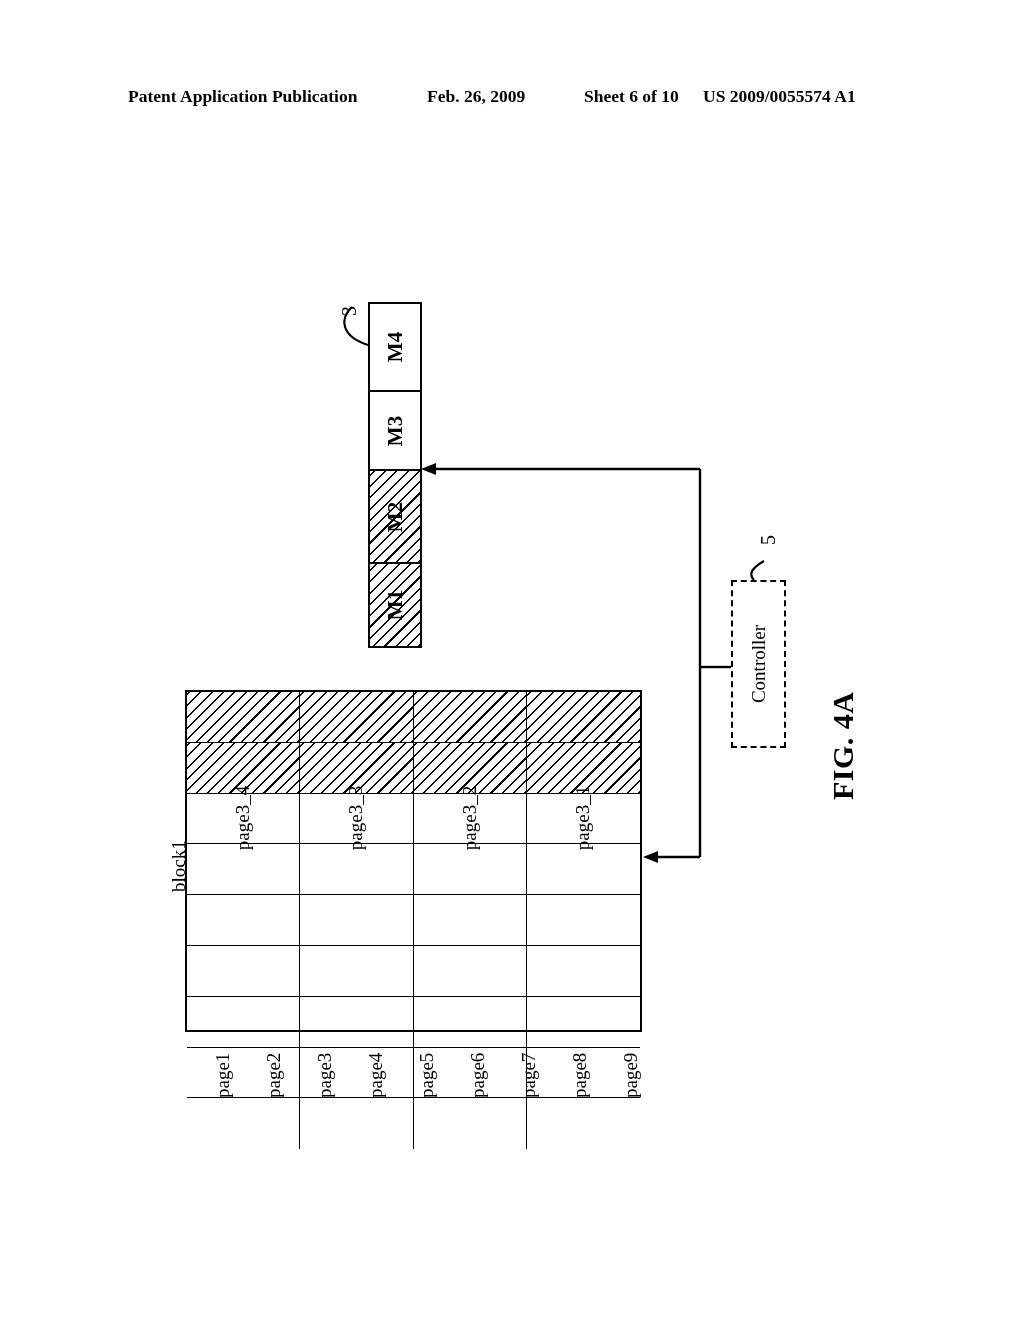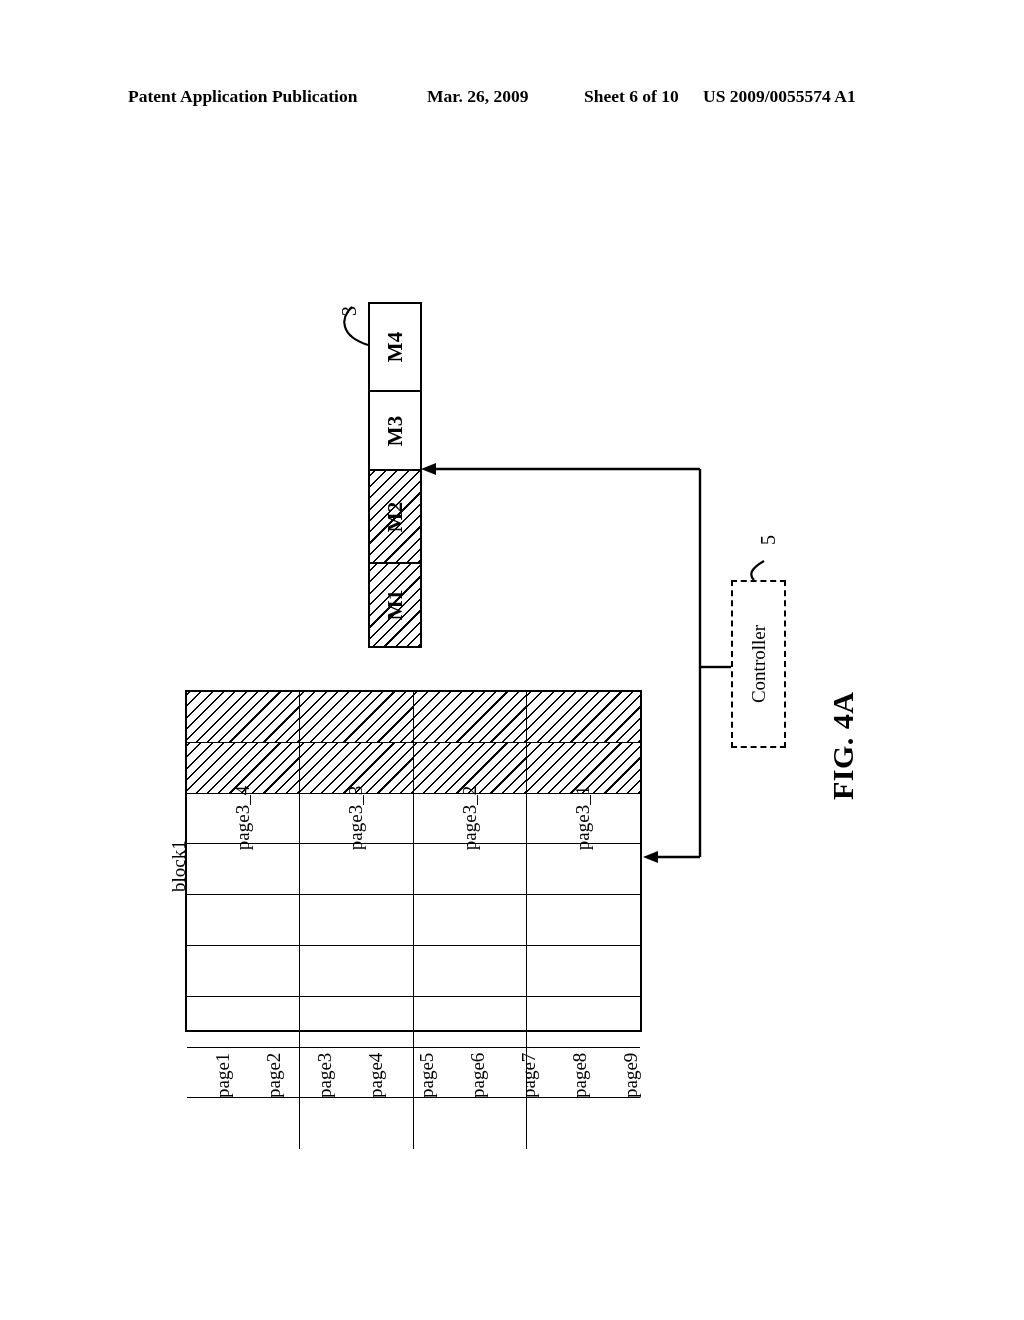--- a/index.html
+++ b/index.html
@@ -108,21 +108,21 @@
   svg.overlay{position:absolute;left:0;top:0;width:1024px;height:1320px;
               pointer-events:none;}
 </style>
 </head>
 <body>
 
 <div class="page">
 
   <div class="hdr">
     <span class="h1">Patent Application Publication</span>
-    <span class="h2">Mar. 26, 2009</span>
+    <span class="h2">Feb. 26, 2009</span>
     <span class="h3">Sheet 6 of 10</span>
     <span class="h4">US 2009/0055574 A1</span>
   </div>
 
   <svg class="overlay">
 
     <line x1="731" y1="667" x2="700" y2="667" stroke="#000" stroke-width="2.4"></line>
 
     <line x1="700" y1="469" x2="700" y2="857" stroke="#000" stroke-width="2.4"></line>
 

